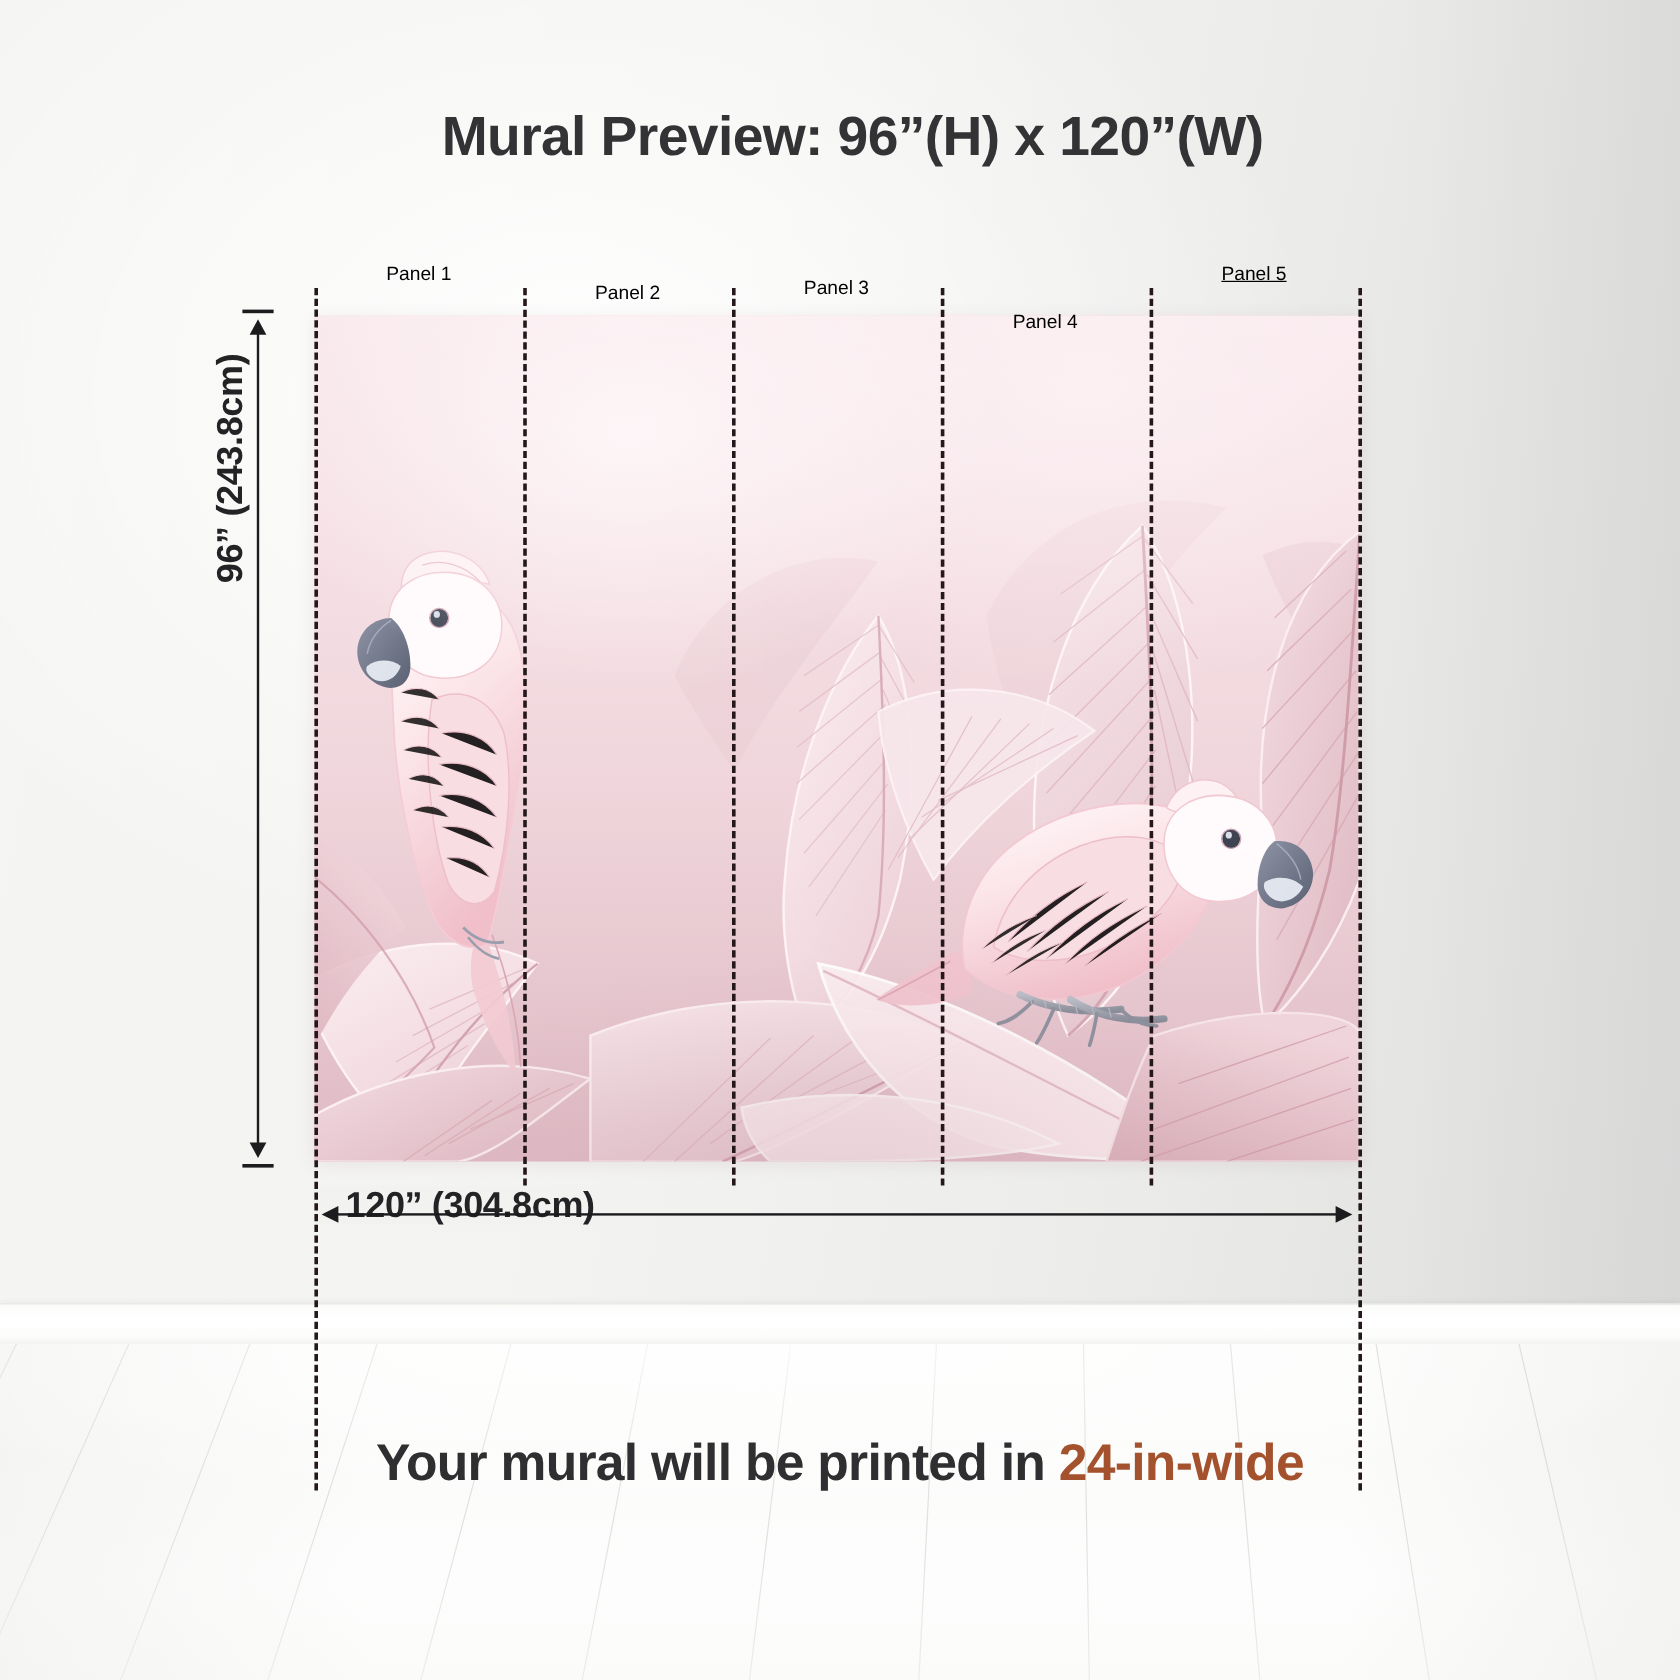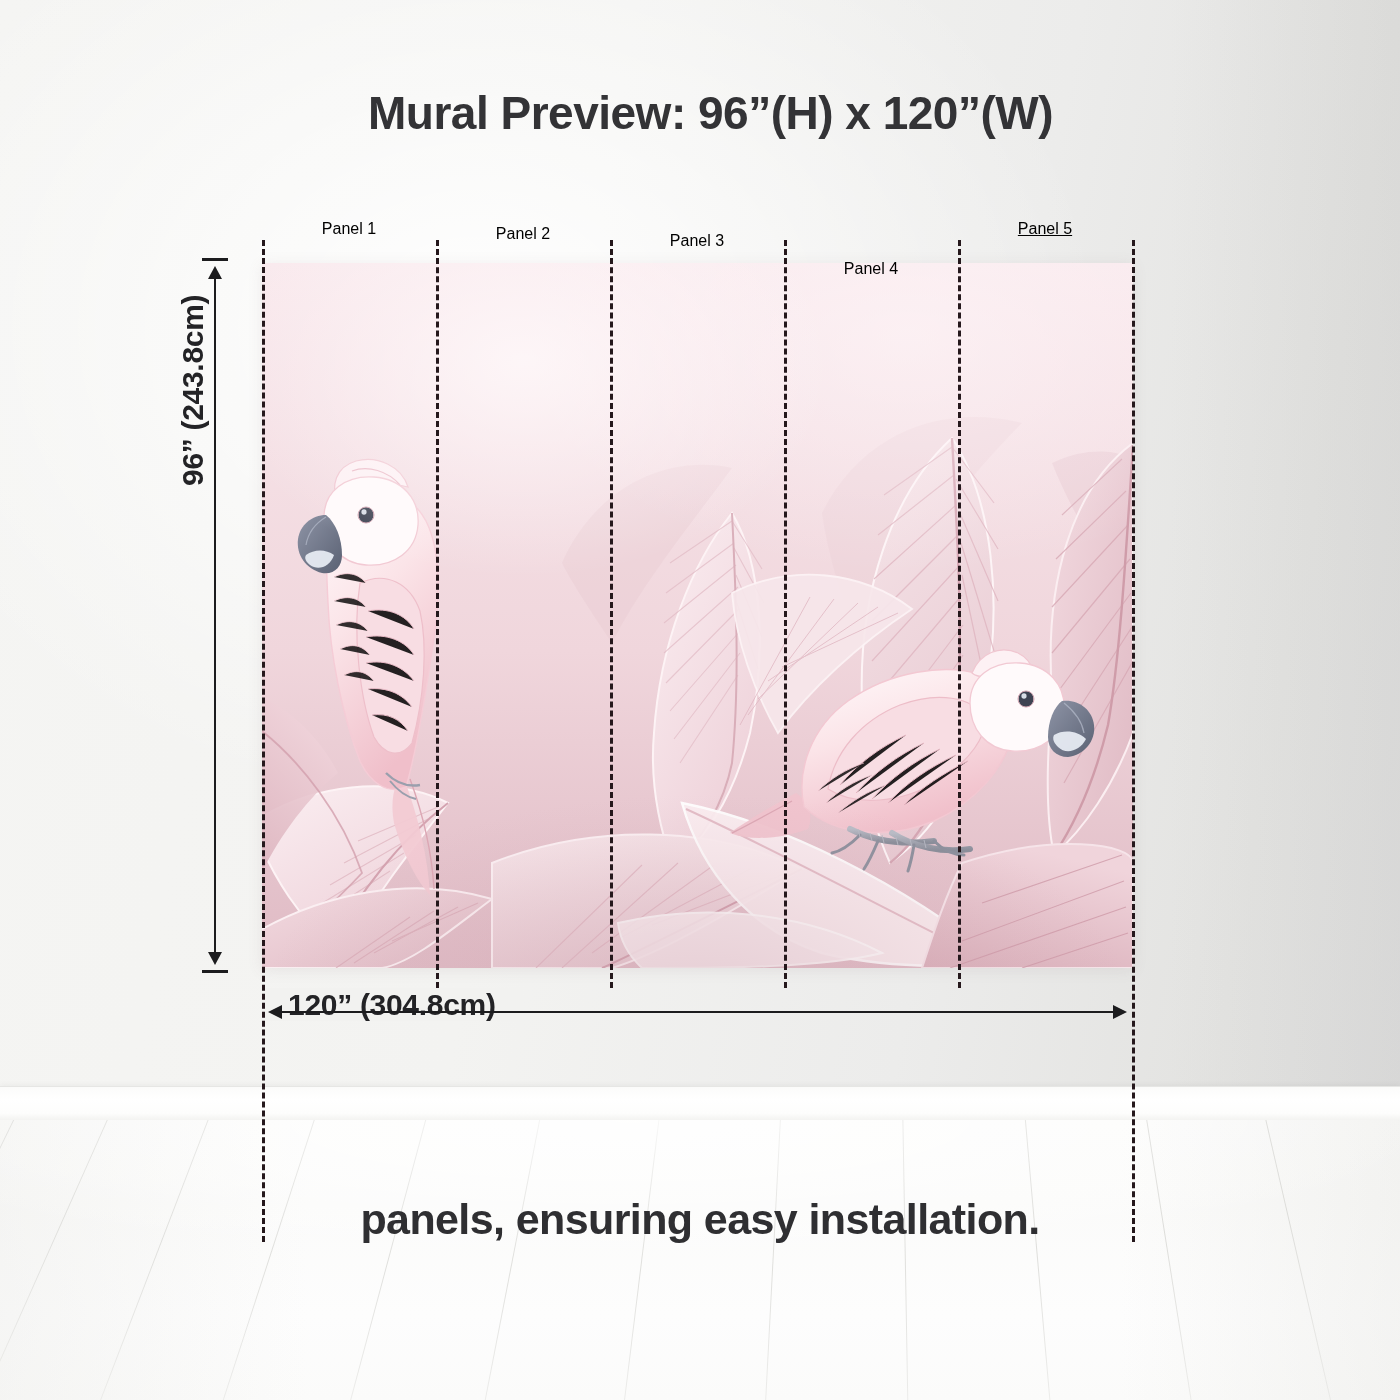--- a/index.html
+++ b/index.html
@@ -392,21 +392,21 @@
 </div>
 
 <div class="divider" style="left:262px; top:240px; height:1002px;"></div>
 <div class="divider" style="left:436px; top:240px; height:748px;"></div>
 <div class="divider" style="left:610px; top:240px; height:748px;"></div>
 <div class="divider" style="left:784px; top:240px; height:748px;"></div>
 <div class="divider" style="left:958px; top:240px; height:748px;"></div>
 <div class="divider" style="left:1132px; top:240px; height:1002px;"></div>
 
 <div class="panel-label" style="left:262px; top:220px; width:174px;">Panel 1</div>
-<div class="panel-label" style="left:436px; top:225px; width:174px;">Panel 2</div>
+<div class="panel-label" style="left:436px; top:236px; width:174px;">Panel 2</div>
 <div class="panel-label" style="left:610px; top:232px; width:174px;">Panel 3</div>
 <div class="panel-label" style="left:784px; top:220px; width:174px;margin-top:40px;">Panel 4</div>
 <div class="panel-label" style="left:958px; top:220px; width:174px;text-decoration:underline;">Panel 5</div>
 
 <div id="dimV">
   <div class="tickT"></div>
   <div class="arrT"></div>
   <div class="shaft"></div>
   <div class="arrB"></div>
   <div class="tickB"></div>
@@ -433,14 +433,16 @@
   <div class="plank" style="left:640px;  transform:skewX(-7deg);"></div>
   <div class="plank" style="left:772px;  transform:skewX(-3deg);"></div>
   <div class="plank" style="left:905px;  transform:skewX(1deg);"></div>
   <div class="plank" style="left:1038px; transform:skewX(5deg);"></div>
   <div class="plank" style="left:1170px; transform:skewX(9deg);"></div>
   <div class="plank" style="left:1300px; transform:skewX(13deg);"></div>
   <div id="floorShade"></div>
 </div>
 
 <div id="caption">
-  <div>panels, ensuring easy installation.</div>
+  <div>
+    <span>Your mural will be printed in </span><span class="accent">24-in-wide</span>
+  </div>
 </div>
 
 </body></html>

